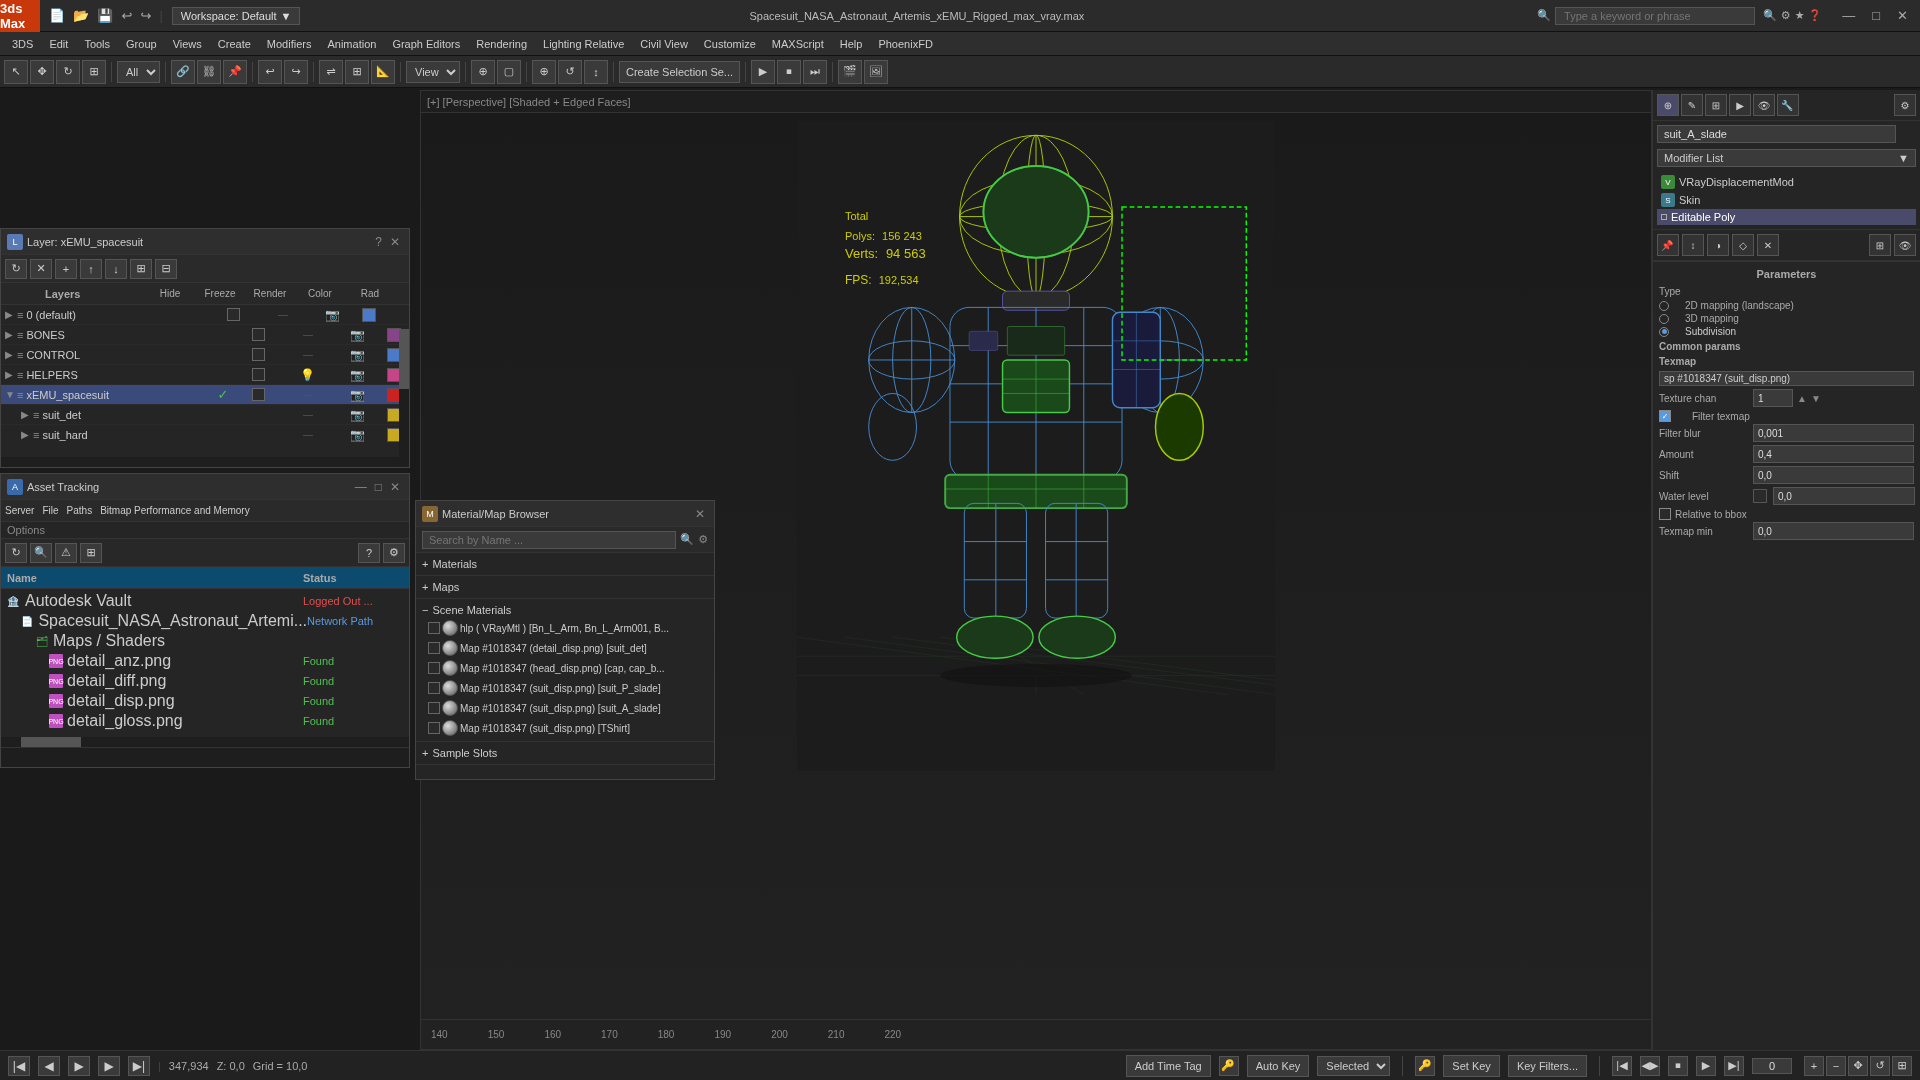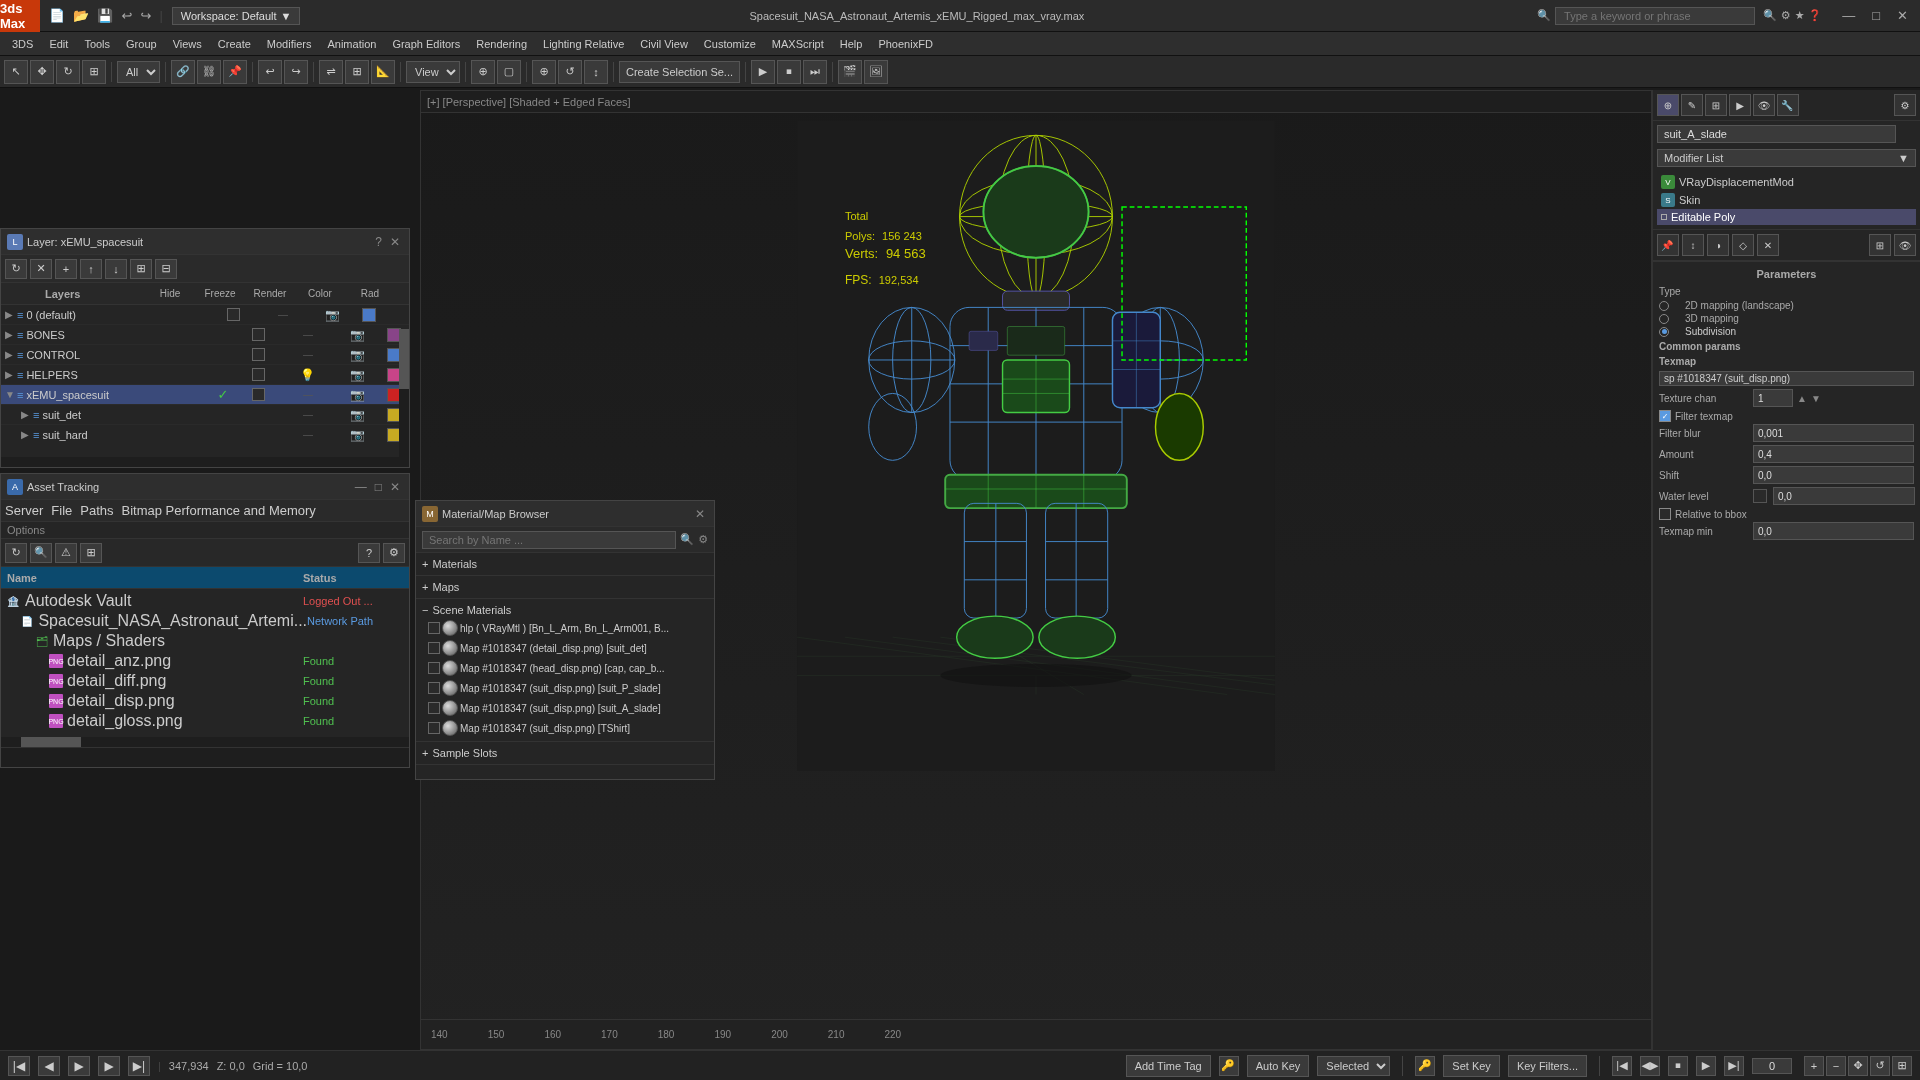--- a/index.html
+++ b/index.html
@@ -488,21 +488,21 @@
       height: 22px;
       background: #2a2a2a;
       border-bottom: 1px solid #333;
       display: flex;
       align-items: center;
       padding: 0 4px;
       gap: 8px;
     }
     .asset-menu-item {
       color: #ccc;
-      font-size: 13px;
+      font-size: 10px;
       cursor: pointer;
     }
     .asset-toolbar {
       height: 28px;
       background: #282828;
       border-bottom: 1px solid #333;
       display: flex;
       align-items: center;
       padding: 0 4px;
       gap: 3px;
@@ -1060,21 +1060,21 @@
 
     <div class="param-row">
       <div class="param-label">Texture chan</div>
       <input type="text" class="param-value" style="width: 40px; flex: 0 0 auto;" value="1">
       <div style="color:#888;cursor:pointer;font-size:10px;">▲</div>
       <div style="color:#888;cursor:pointer;font-size:10px;">▼</div>
     </div>
 
     <div class="checkbox-row">
       <div class="checkbox checked"></div>
-      <span style="font-size:10px;color:#aaa;">Filter texmap</span>
+      <span style="font-size:10px;color:#aaa;margin-left:17px;">Filter texmap</span>
     </div>
 
     <div class="param-row">
       <div class="param-label">Filter blur</div>
       <input type="text" class="param-value" value="0,001" style="">
     </div>
 
     <div class="param-row">
       <div class="param-label">Amount</div>
       <input type="text" class="param-value" value="0,4" style="">

